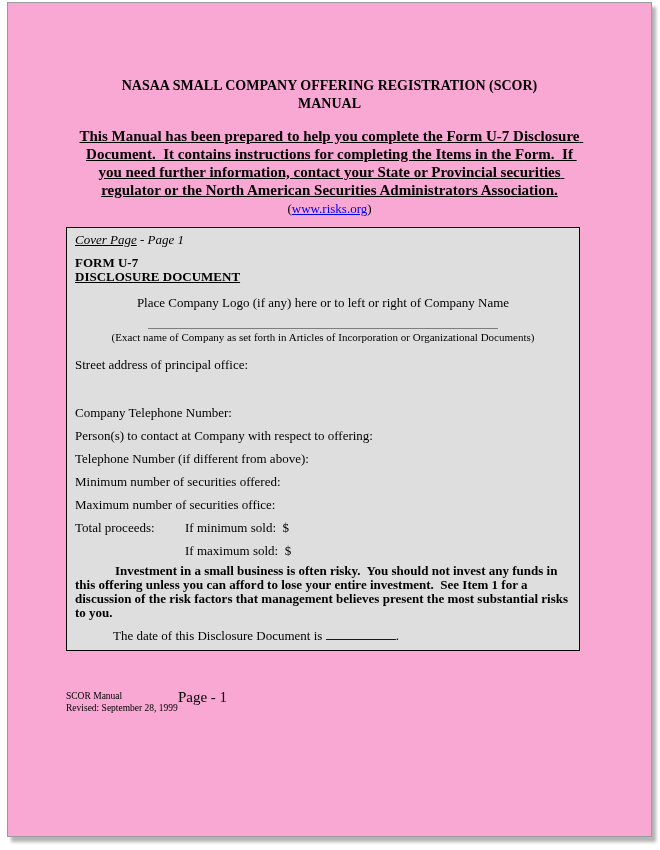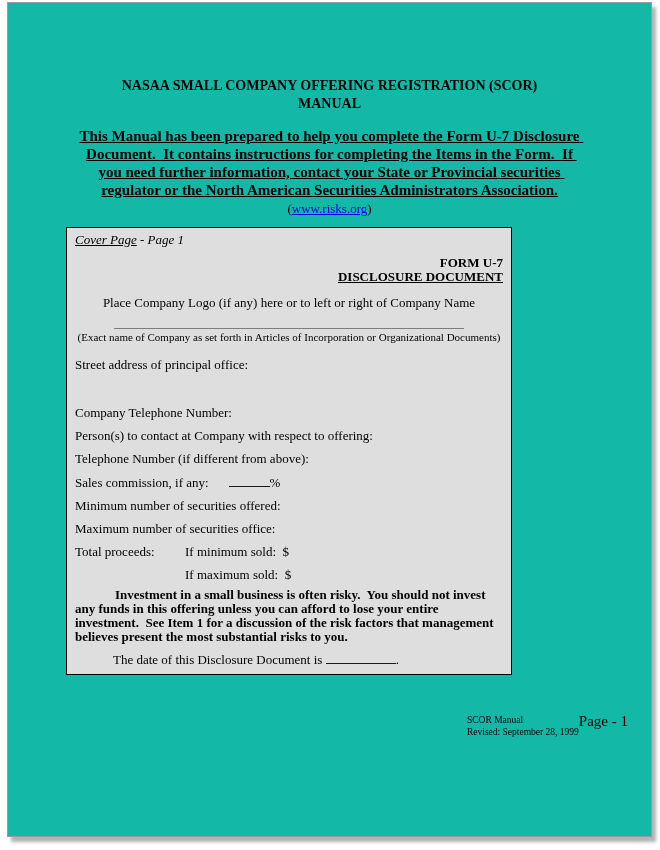--- a/index.html
+++ b/index.html
@@ -6,21 +6,21 @@
   html, body {
     background: #ffffff;
     width: 660px; height: 850px;
     font-family: "Liberation Serif", "DejaVu Serif", serif;
     color: #000;
   }
   .page {
     position: relative;
     width: 645px; height: 835px;
     margin: 2px 0 0 7px;
-    background: #14b8a6;
+    background: #f9a8d4;
     border: 1px solid #9a9a9a;
     box-shadow: 4px 5px 3px #b4b4b4;
     overflow: hidden;
   }
   .doc-title {
     margin-top: 74px;
     text-align: center;
     font-weight: bold;
     font-size: 14px;
     line-height: 18px;
@@ -42,37 +42,37 @@
     font-size: 13px;
     line-height: 15px;
     margin-top: 2px;
   }
   .weblink {
     color: #0000ee;
     text-decoration: underline;
     cursor: pointer;
   }
   .form-box {
-    width: 446px;
+    width: 514px;
     margin: 11px 0 0 58px;
     background: #dedede;
     border: 1.5px solid #000000;
     padding: 5px 8px 7px 8px;
     font-size: 13px;
   }
   .cover-line { font-style: italic; line-height: 14px; }
   .cover-label { text-decoration: underline; }
   .form-title {
-    text-align: right;
+    text-align: left;
     font-weight: bold;
     line-height: 14px;
     margin-top: 9px;
   }
   .form-subtitle {
-    text-align: right;
+    text-align: left;
     font-weight: bold;
     line-height: 14px;
     text-decoration: underline;
   }
   .logo-note {
     text-align: center;
     line-height: 13px;
     margin-top: 12px;
   }
   .company-line {
@@ -111,21 +111,21 @@
     white-space: pre-wrap;
   }
   .date-line {
     margin-top: 8px;
     padding-left: 38px;
     line-height: 14px;
     white-space: pre-wrap;
   }
   .footer {
     display: flex;
-    justify-content: flex-end;
+    justify-content: flex-start;
     align-items: flex-start;
     margin: 39px 23px 0 58px;
   }
   .footer-left {
     font-size: 9.5px;
     line-height: 12px;
   }
   .footer-right {
     font-size: 15px;
     line-height: 14px;
@@ -157,21 +157,20 @@
     <div class="logo-note">Place Company Logo (if any) here or to left or right of Company Name</div>
 
     <div class="company-line"></div>
     <div class="company-caption">(Exact name of Company as set forth in Articles of Incorporation or Organizational Documents)</div>
 
     <div class="field first gap-after">Street address of principal office:</div>
     <div class="field">Company Telephone Number:</div>
     <div class="field">Person(s) to contact at Company with respect to offering:</div>
     <div class="field">Telephone Number (if different from above):</div>
 
-    <div class="field"><span>Sales commission, if any:</span><span class="blank commission-blank"></span><span>%</span></div>
 
     <div class="field">Minimum number of securities offered:</div>
     <div class="field">Maximum number of securities office:</div>
 
     <div class="field"><span class="tp-label">Total proceeds:</span><span>If minimum sold:  $</span></div>
     <div class="field"><span class="tp-label"></span><span>If maximum sold:  $</span></div>
 
     <div class="risk-para">Investment in a small business is often risky.  You should not invest any funds in this offering unless you can afford to lose your entire investment.  See Item 1 for a discussion of the risk factors that management believes present the most substantial risks to you.</div>
 
     <div class="date-line"><span>The date of this Disclosure Document is </span><span class="blank date-blank"></span><span>.</span></div>

